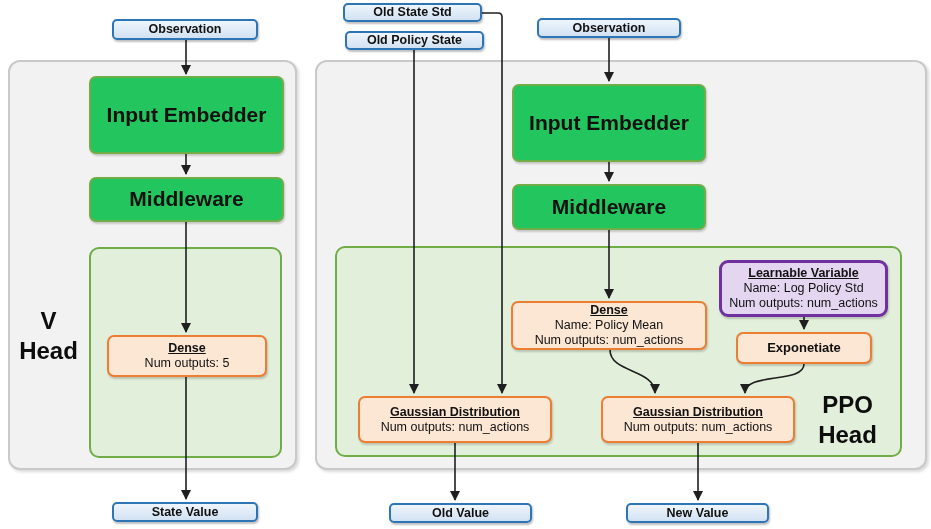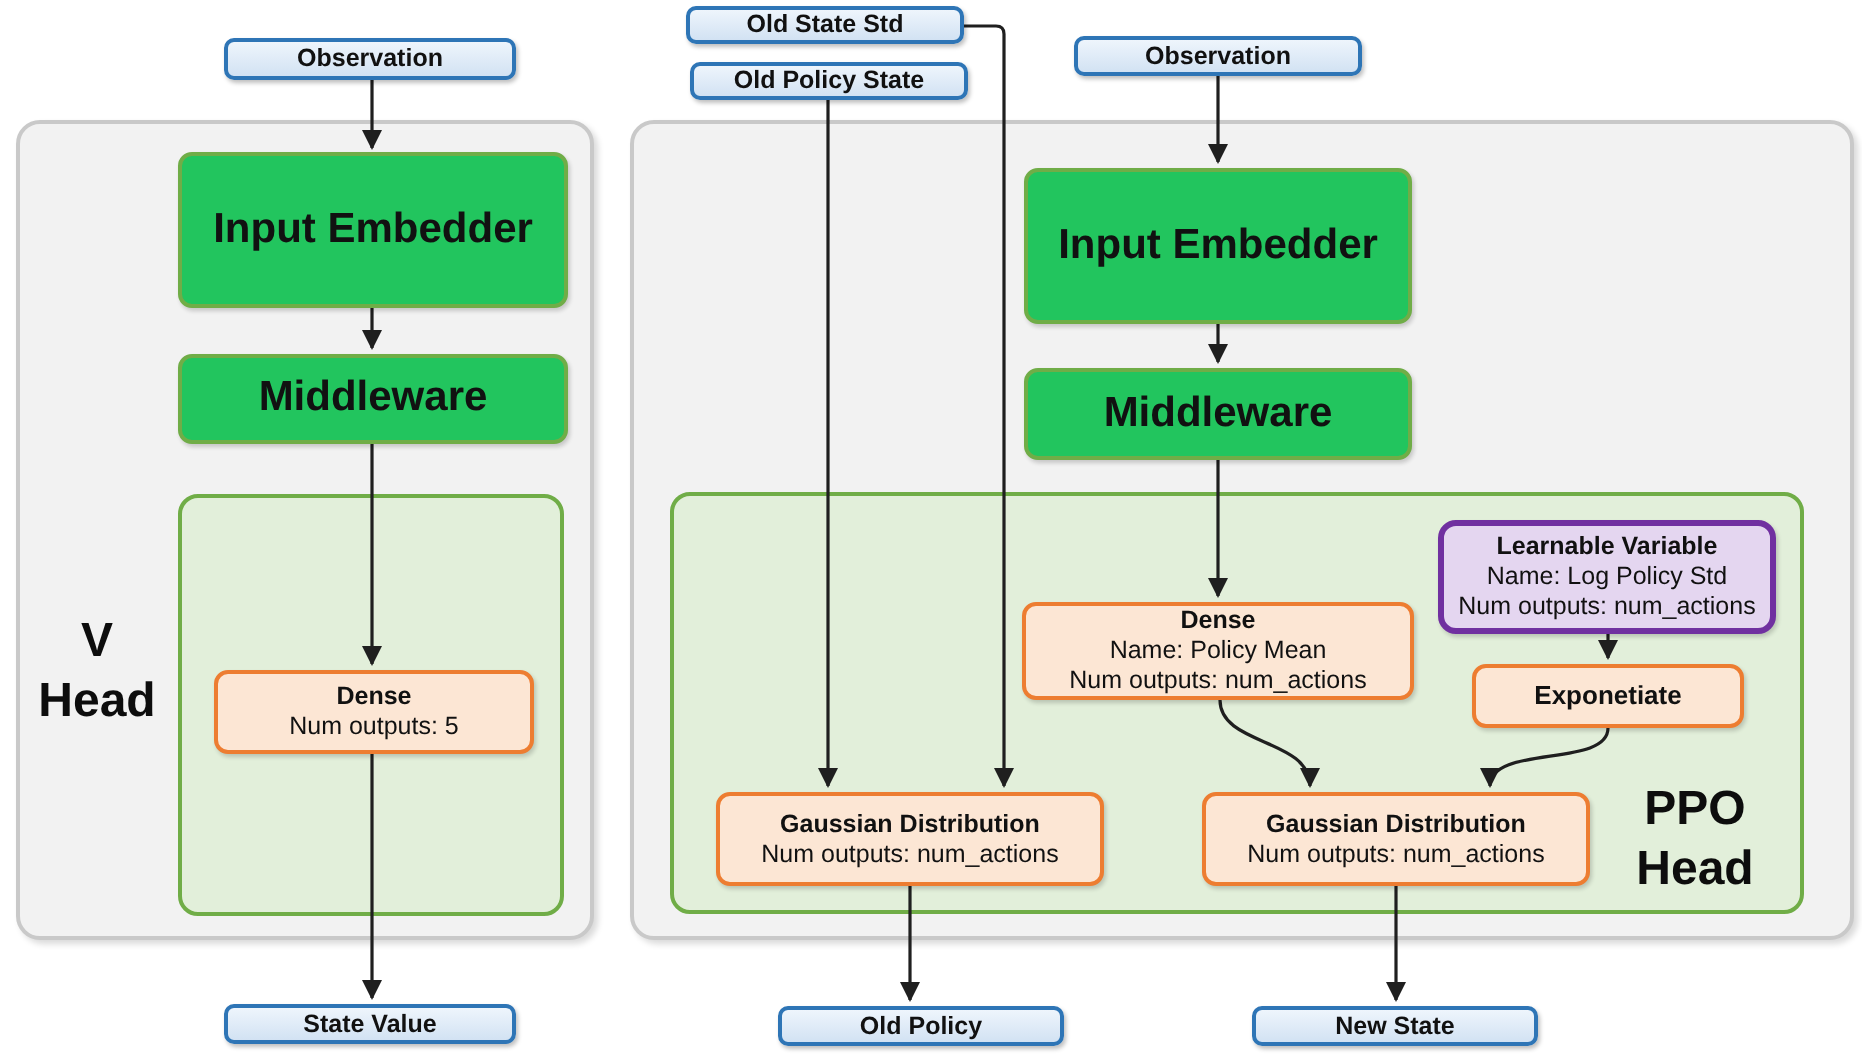--- a/index.html
+++ b/index.html
@@ -62,21 +62,21 @@
     box-shadow: 1px 1.5px 2px rgba(0,0,0,0.18);
   }
   .op {
     background: #fce6d4;
     border: 2.5px solid #ed7d31;
     border-radius: 7px;
     font-size: 12.5px;
     box-shadow: 1px 1.5px 2px rgba(0,0,0,0.18);
     text-align: right;
   }
-  .op .title, .var .title { font-weight: bold; }
+  .op .title, .var .title { font-weight: bold; text-decoration: underline; }
   .var {
     background: #e4d6f0;
     border: 3px solid #7030a0;
     border-radius: 9px;
     font-size: 12.5px;
     box-shadow: 1px 1.5px 2px rgba(0,0,0,0.18);
   }
   .head-label {
     position: absolute;
     z-index: 4;
@@ -177,17 +177,17 @@
 <div class="node op" style="left:601px; top:396px; width:194px; height:47px;">
   <span class="title">Gaussian Distribution</span>
   <span>Num outputs: num_actions</span>
 </div>
 <div class="head-label" style="left:800px; top:390px; width:95px;">
   <div>PPO</div>
   <div>Head</div>
 </div>
 
 <div class="node io" style="left:389px; top:503px; width:143px; height:20px;">
-  <span>Old Policy</span>
+  <span>Old Value</span>
 </div>
 <div class="node io" style="left:626px; top:503px; width:143px; height:20px;">
-  <span>New State</span>
+  <span>New Value</span>
 </div>
 
 </body></html>

